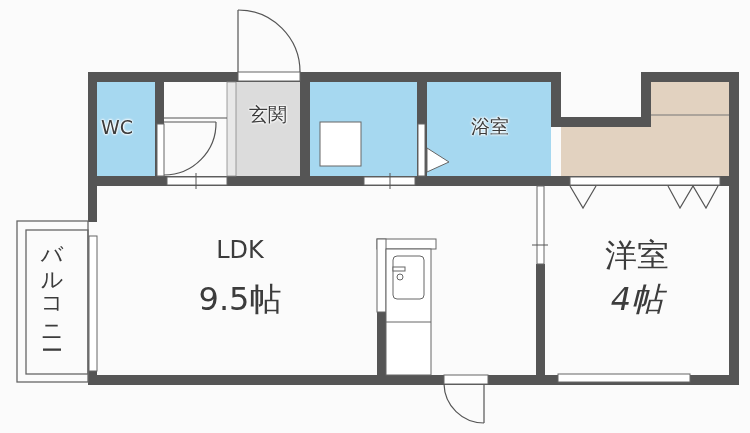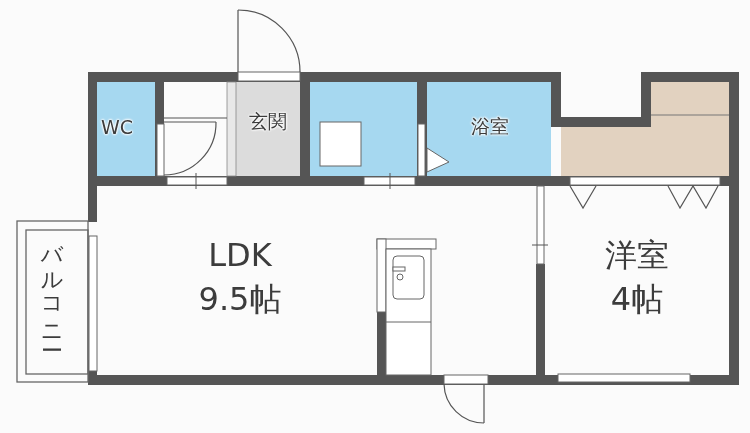--- a/index.html
+++ b/index.html
@@ -93,22 +93,22 @@
     <path class="line" d="M444,384 A40,40 0 0 0 484,423"></path>
   </g>
 
   <g>
     <rect x="17" y="221" width="71" height="161" fill="none" stroke="#666" stroke-width="1.3"></rect>
     <rect x="26" y="230" width="62" height="144" fill="none" stroke="#666" stroke-width="1.3"></rect>
   </g>
 </svg>
 
 <div class="lbl lbl-halo" style="left:97px;top:116px;width:40px;font-size:19px;">WC</div>
-<div class="lbl lbl-halo" style="left:236px;top:109px;width:64px;font-size:19px;">玄関</div>
+<div class="lbl lbl-halo" style="left:236px;top:102px;width:64px;font-size:19px;">玄関</div>
 <div class="lbl lbl-halo" style="left:427px;top:114px;width:126px;font-size:19px;">浴室</div>
 
-<div class="lbl" style="left:140px;top:236px;width:200px;font-size:32px;">LDK</div>
+<div class="lbl" style="left:140px;top:236px;width:200px;font-size:24px;">LDK</div>
 <div class="lbl" style="left:140px;top:278px;width:200px;font-size:32px;">9.5帖</div>
 
 <div class="lbl" style="left:545px;top:234px;width:184px;font-size:32px;">洋室</div>
-<div class="lbl" style="left:545px;top:278px;width:184px;font-size:32px;">4帖</div>
+<div class="lbl" style="left:545px;top:278px;width:184px;font-size:32px;font-style:italic;">4帖</div>
 
 <div class="balc">バルコニー</div>
 
 </body></html>

